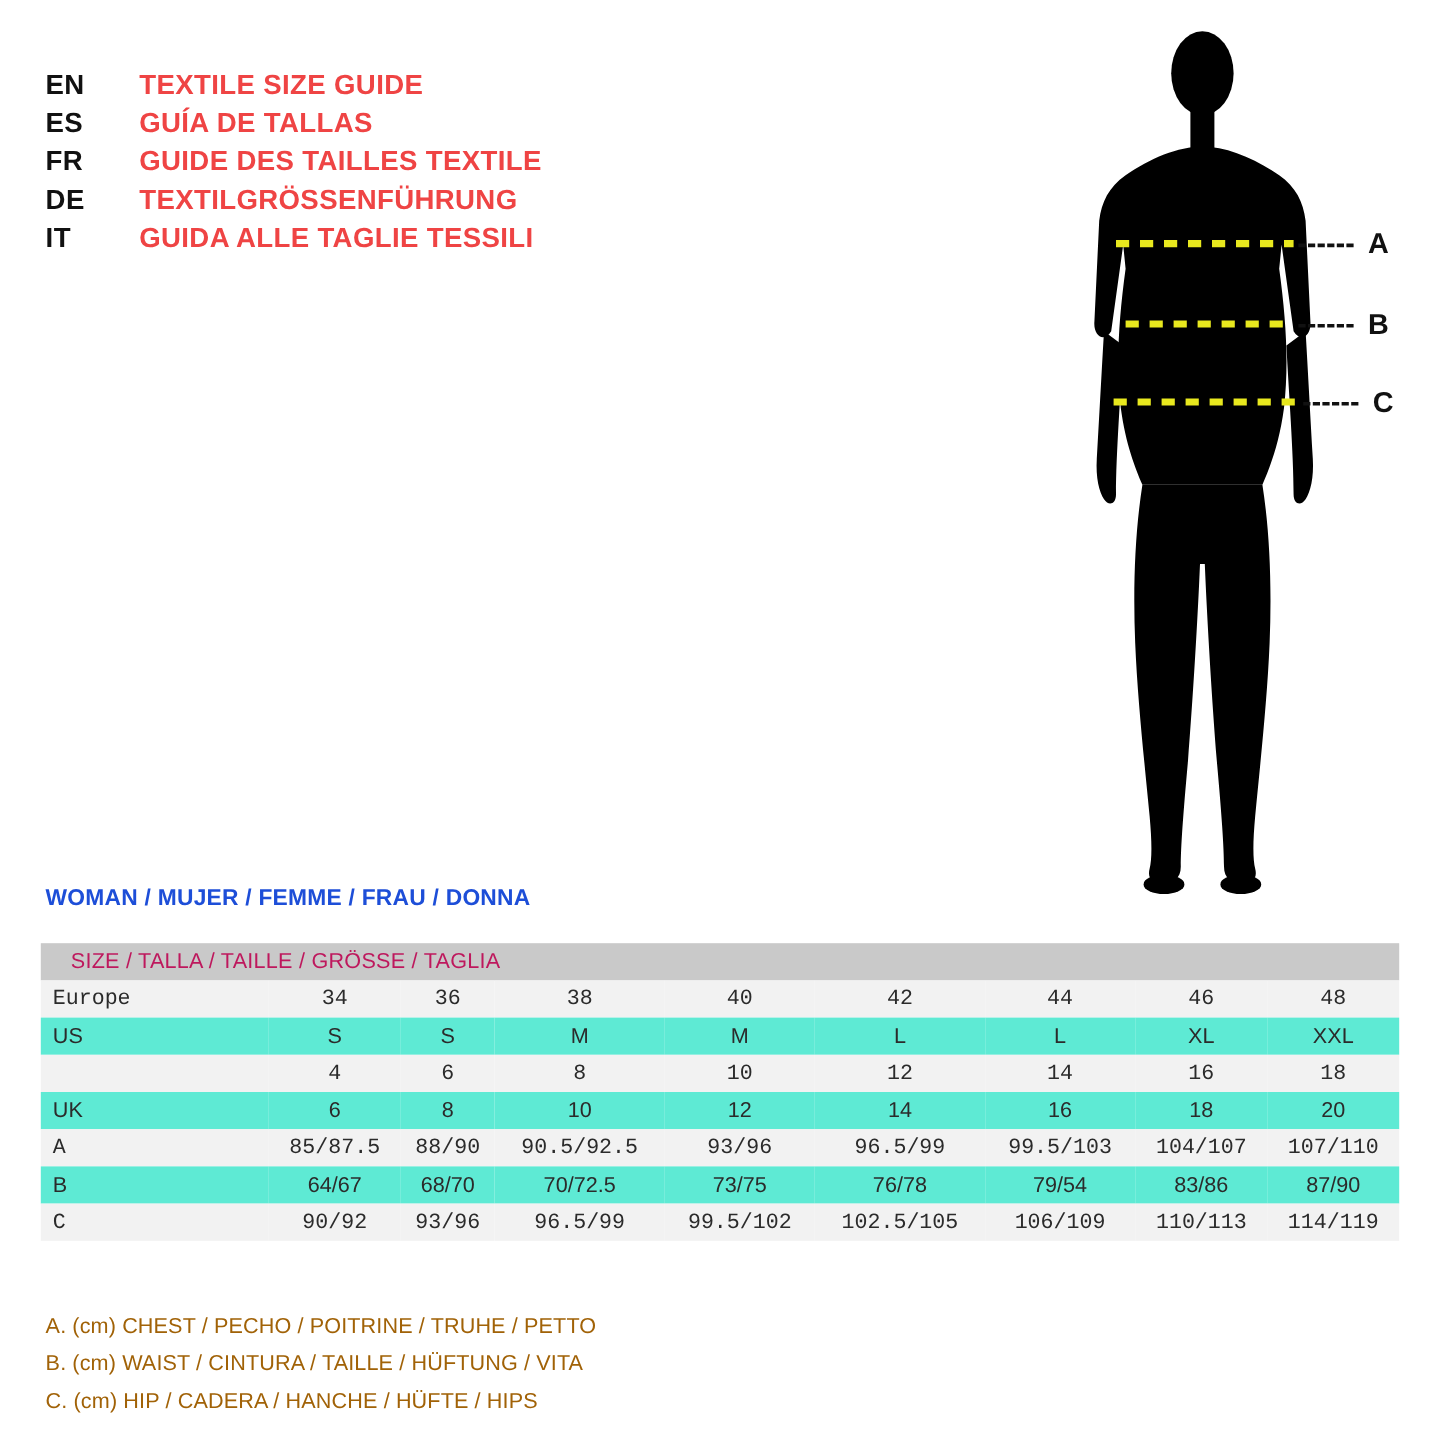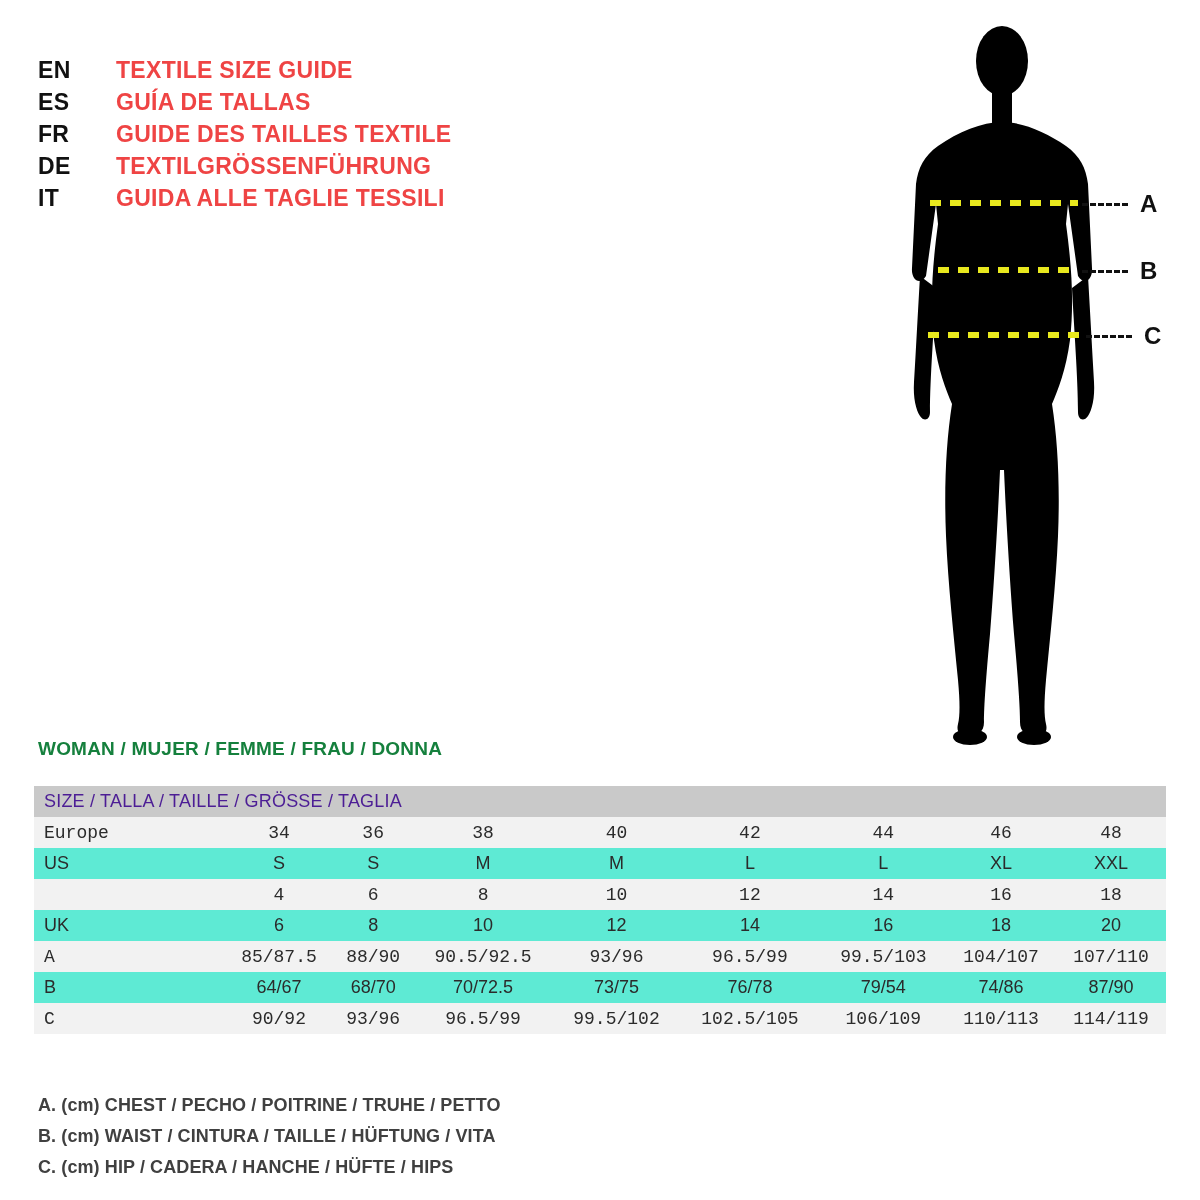--- a/index.html
+++ b/index.html
@@ -76,21 +76,21 @@
   }
 
   
   .section-label {
     position: absolute;
     left: 38px;
     top: 738px;
     font-size: 19px;
     font-weight: bold;
     letter-spacing: 0.2px;
-    color: #15803d;
+    color: #1d4ed8;
   }
   table.size-table {
     position: absolute;
     left: 34px;
     top: 786px;
     width: 1132px;
     border-collapse: collapse;
     font-size: 18px;
     color: #2b2b2b;
   }
@@ -98,45 +98,45 @@
   table.size-table td {
     padding: 0;
     height: 31px;
     font-weight: normal;
     text-align: center;
     vertical-align: middle;
   }
   table.size-table th.header-cell {
     background: #c9c9c9;
     text-align: left;
-    padding-left: 10px;
+    padding-left: 25px;
     font-size: 18px;
     font-weight: normal;
-    color: #4c1d95;
+    color: #be185d;
     letter-spacing: 0.2px;
   }
   table.size-table tr.row-light td { background: #f2f2f2; font-family: Liberation Mono, monospace; }
   table.size-table tr.row-dark td  { background: #5eead4; }
   table.size-table td.row-label {
     text-align: left;
     padding-left: 10px;
     width: 180px;
   }
 
   
   .footnotes {
     position: absolute;
     left: 38px;
     top: 1090px;
     width: 900px;
   }
   .footnote {
     font-size: 18px;
-    font-weight: bold;
-    color: #404040;
+    font-weight: normal;
+    color: #a16207;
     line-height: 31px;
     letter-spacing: 0.1px;
     white-space: nowrap;
   }
 </style>
 </head>
 <body>
 
 <div class="title-block">
   <div class="title-row">
@@ -308,21 +308,21 @@
       <td>107/110</td>
     </tr>
     <tr class="row-dark">
       <td class="row-label">B</td>
       <td>64/67</td>
       <td>68/70</td>
       <td>70/72.5</td>
       <td>73/75</td>
       <td>76/78</td>
       <td>79/54</td>
-      <td>74/86</td>
+      <td>83/86</td>
       <td>87/90</td>
     </tr>
     <tr class="row-light">
       <td class="row-label">C</td>
       <td>90/92</td>
       <td>93/96</td>
       <td>96.5/99</td>
       <td>99.5/102</td>
       <td>102.5/105</td>
       <td>106/109</td>

